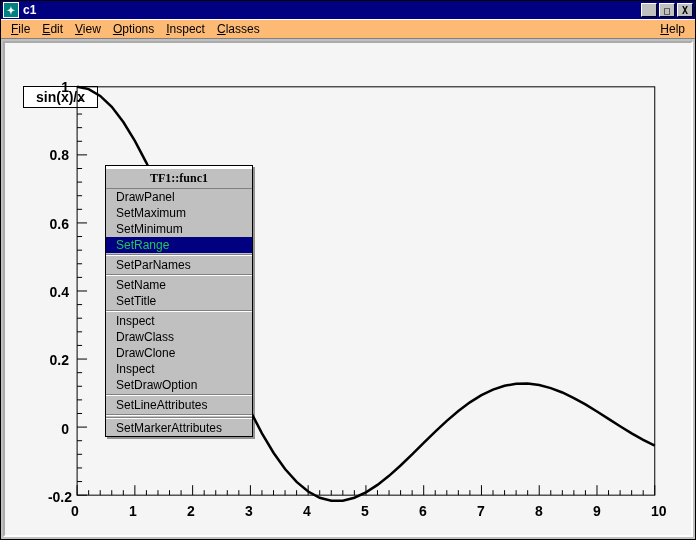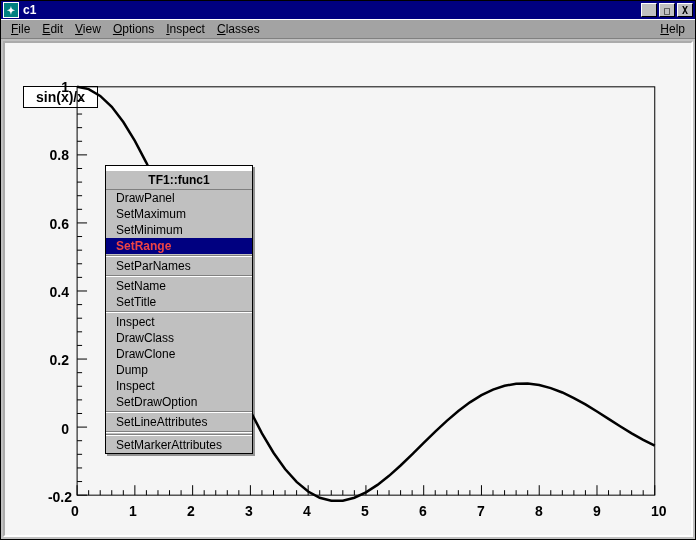--- a/index.html
+++ b/index.html
@@ -45,21 +45,21 @@
     width: 16px; height: 14px;
     background: #c0c0c0;
     border: 1px solid #000;
     border-top-color:#fff; border-left-color:#fff;
     margin-left: 2px;
     display:inline-flex;align-items:center;justify-content:center;
     color:#000; font-size:10px; font-family: monospace;
     cursor: default;
   }
   .menubar {
-    background: #a3a3a3;
+    background: #fdba74;
     display: flex;
     align-items: center;
     height: 20px;
     padding: 0 4px;
     border-bottom: 1px solid #808080;
     border-top: 1px solid #fff;
   }
   .menubar .menu-item {
     padding: 2px 6px;
     cursor: default;
@@ -97,32 +97,32 @@
     background: #c0c0c0;
     border: 1px solid #000;
     box-shadow: 2px 2px 0 rgba(0,0,0,0.4);
     font-size: 12px;
   }
   .context-menu .cm-title {
     text-align: center;
     font-weight: bold;
     padding: 2px 0;
     border-bottom: 1px solid #808080;
-    border-top: 5px solid #ffffff;
-    background: #c0c0c0;
+    border-top: 3px solid #ffffff;
+    background: #c0c0c0;
+    font-family: Liberation Serif, serif;
   }
   .context-menu .cm-item {
     padding: 1px 10px;
     cursor: default;
     white-space: nowrap;
   }
   .context-menu .cm-item.selected {
     background: #000080;
-    color: #ef4444;
-    font-weight: bold;
+    color: #22c55e;
   }
   .context-menu .cm-sep {
     border-top: 1px solid #808080;
     border-bottom: 1px solid #fff;
     margin: 1px 0;
     height: 0;
   }
   .axis-label {
     position: absolute;
     font-size: 14px;
@@ -279,21 +279,20 @@
       <div class="cm-item selected">SetRange</div>
       <div class="cm-sep"></div>
       <div class="cm-item">SetParNames</div>
       <div class="cm-sep"></div>
       <div class="cm-item">SetName</div>
       <div class="cm-item">SetTitle</div>
       <div class="cm-sep"></div>
       <div class="cm-item">Inspect</div>
       <div class="cm-item">DrawClass</div>
       <div class="cm-item">DrawClone</div>
-      <div class="cm-item">Dump</div>
       <div class="cm-item">Inspect</div>
       <div class="cm-item">SetDrawOption</div>
       <div class="cm-sep"></div>
       <div class="cm-item">SetLineAttributes</div>
       <div class="cm-sep"></div>
       <div class="cm-sep"></div>
       <div class="cm-item">SetMarkerAttributes</div>
     </div>
 
   </div>

